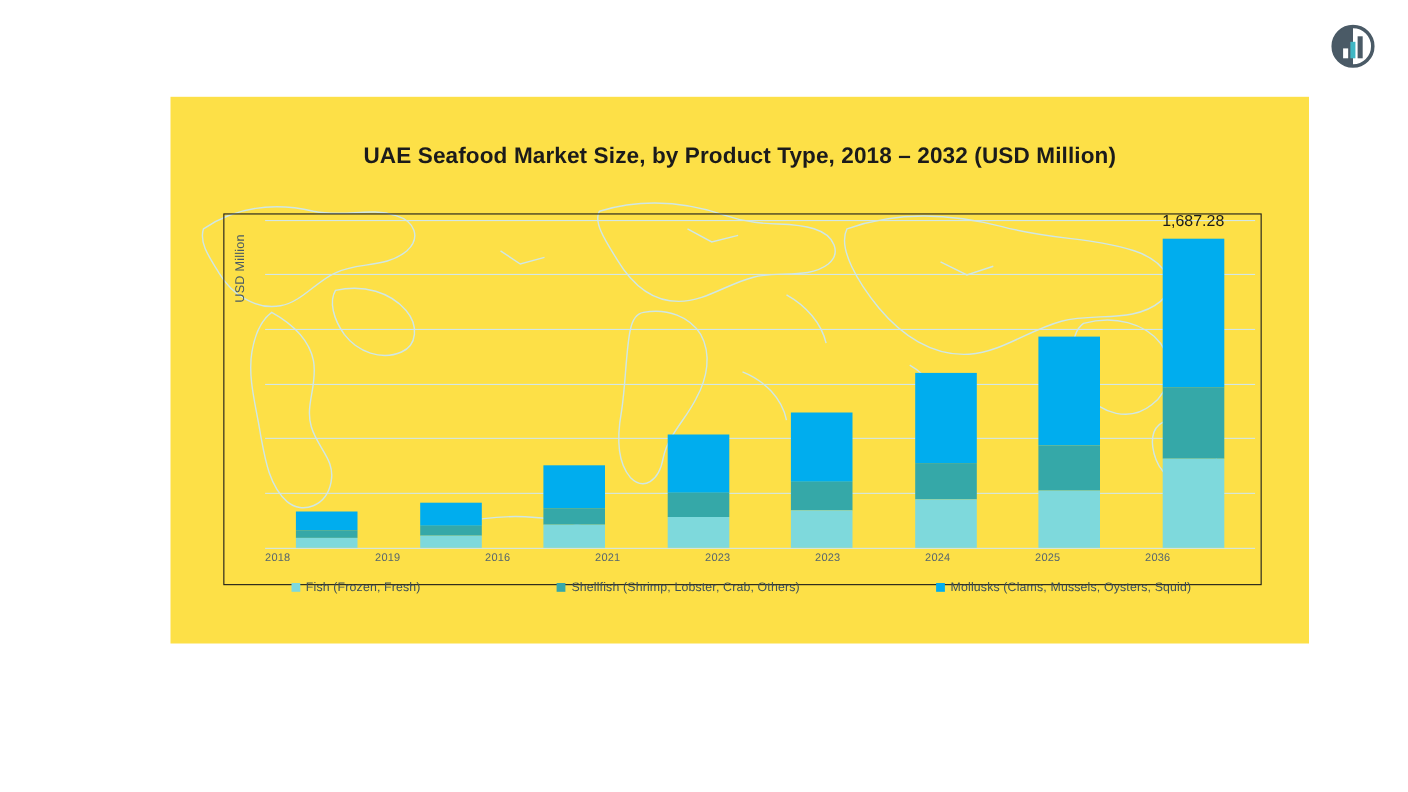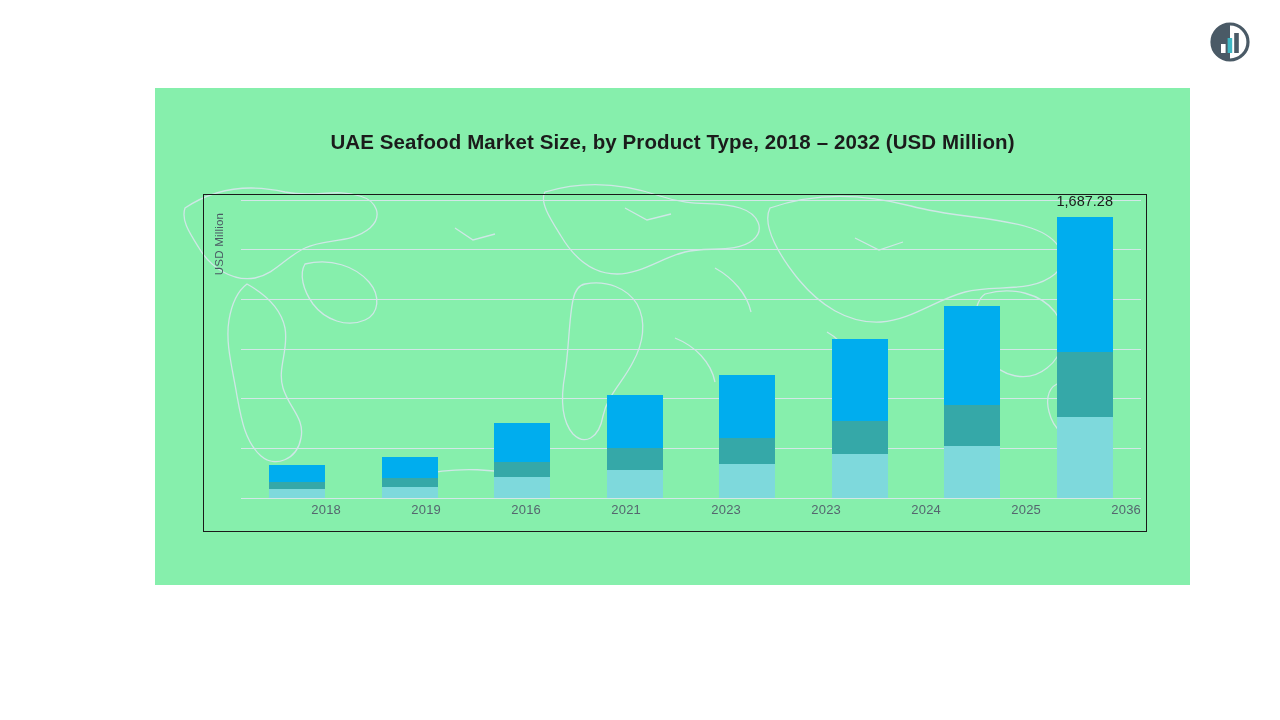--- a/index.html
+++ b/index.html
@@ -42,21 +42,21 @@
     white-space: nowrap;
   }
 
   
   .panel {
     position: absolute;
     left: 155px;
     top: 88px;
     width: 1035px;
     height: 497px;
-    background: #86efac;
+    background: #fde047;
     overflow: hidden;
   }
   .worldmap {
     position: absolute;
     inset: 0;
     width: 100%;
     height: 100%;
     pointer-events: none;
   }
 
@@ -148,22 +148,22 @@
 
   .xaxis {
     position: absolute;
     left: 86px;
     top: 414px;
     width: 900px;
     display: flex;
   }
   .xtick {
     flex: 1 1 0;
-    text-align: right;
-    font-size: 13px;
+    text-align: left;
+    font-size: 10px;
     color: #55666f;
     letter-spacing: .2px;
   }
 
   
   .legend {
     position: absolute;
     left: 48px;
     top: 440px;
     width: 942px;
@@ -307,14 +307,28 @@
       <div class="xtick">2019</div>
       <div class="xtick">2016</div>
       <div class="xtick">2021</div>
       <div class="xtick">2023</div>
       <div class="xtick">2023</div>
       <div class="xtick">2024</div>
       <div class="xtick">2025</div>
       <div class="xtick">2036</div>
     </div>
 
+  <div class="legend" id="legend-host">
+      <div class="legend-item">
+        <span class="swatch" style="background: rgb(126, 217, 220);"></span>
+        <span>Fish (Frozen, Fresh)</span>
+      </div>
+      <div class="legend-item">
+        <span class="swatch" style="background: rgb(53, 168, 168);"></span>
+        <span>Shellfish (Shrimp, Lobster, Crab, Others)</span>
+      </div>
+      <div class="legend-item">
+        <span class="swatch" style="background: rgb(0, 173, 238);"></span>
+        <span>Mollusks (Clams, Mussels, Oysters, Squid)</span>
+      </div>
+    </div>
 
 </div>
 
 </body></html>

